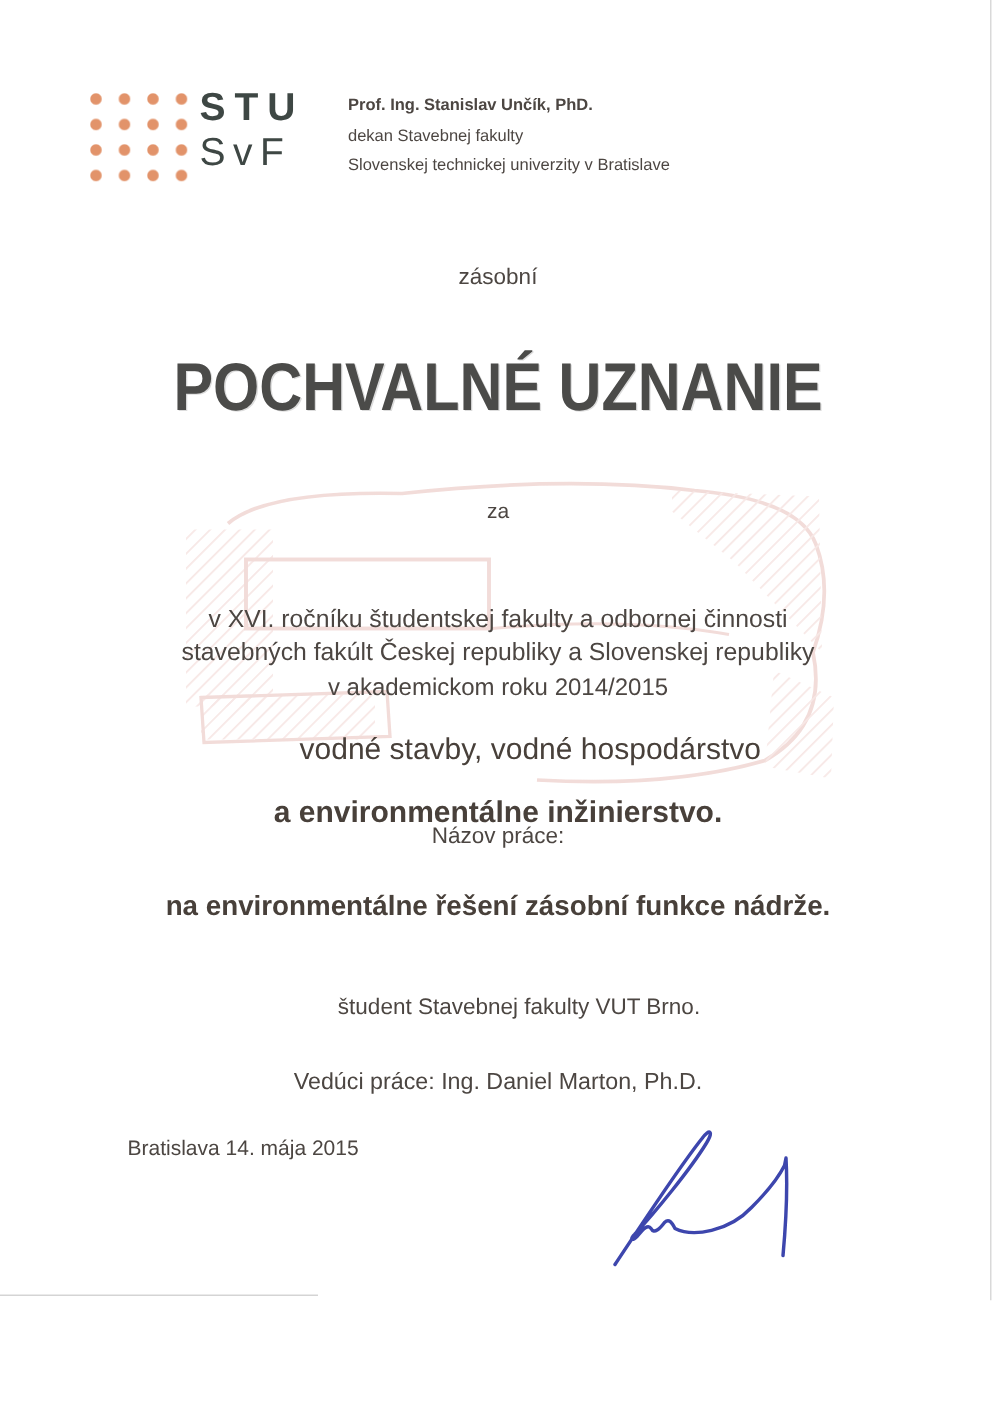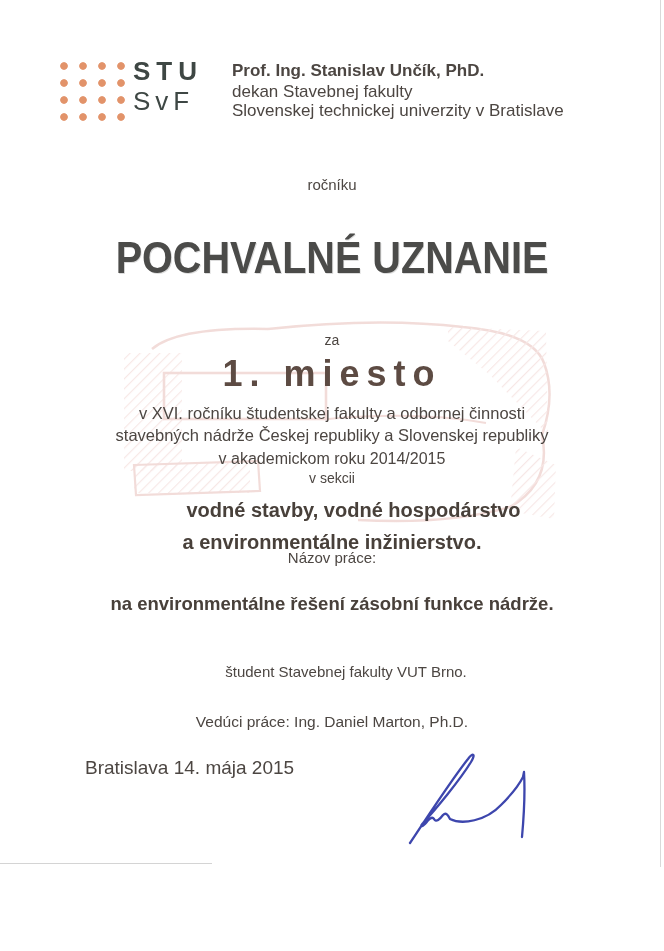--- a/index.html
+++ b/index.html
@@ -19,46 +19,46 @@
   .logo-dots{
     position:absolute;left:60px;top:62px;width:69px;height:60px;
     background-image:radial-gradient(circle at 4px 4px, var(--dot,#e2936a) 3.4px, transparent 4.2px);
     background-size:19px 17px;
   }
   .logo-text{position:absolute;left:133px;top:56px;color:var(--logo-text,#3e4744);line-height:30px;}
   .logo-stu{font-size:26px;font-weight:700;letter-spacing:6px;}
   .logo-svf{font-size:26px;font-weight:400;letter-spacing:5px;}
 
   
-  .header-block{position:absolute;left:232px;top:61px;font-size:17px;line-height:19px;color:var(--text,#4c4642);}
+  .header-block{position:absolute;left:232px;top:61px;font-size:11px;line-height:19px;color:var(--text,#4c4642);}
   .header-line1{font-weight:700;margin-bottom:2px;}
 
   .cline{position:absolute;left:0;right:0;text-align:center;}
   .grants{top:176px;font-size:15px;}
   .main-title{
     top:232px;font-size:45px;font-weight:600;color:var(--title,#4b4b49);
     letter-spacing:0px;transform:scaleX(0.88);transform-origin:50% 50%;
     text-shadow:1px 1px 0 rgba(60,60,60,0.18);
     white-space:nowrap;
   }
   .za{top:332px;font-size:14px;}
   .award{top:353px;font-size:36px;font-weight:700;letter-spacing:7px;color:var(--award,#5d4b43);}
   .ctx1{top:404px;font-size:16.5px;}
   .ctx2{top:426px;font-size:16.5px;}
   .year{top:450px;font-size:16px;}
   .sekcii{top:470px;font-size:14px;}
-  .sec1{top:499px;font-size:20px;font-weight:700;color:var(--bold-text,#48403a);padding-left:43px;}
+  .sec1{top:489px;font-size:20px;font-weight:400;color:var(--bold-text,#48403a);padding-left:43px;}
   .sec2{top:531px;font-size:20px;font-weight:700;color:var(--bold-text,#48403a);}
   .nazov{top:549px;font-size:15px;}
   .work1{top:570px;font-size:18.5px;font-weight:700;color:var(--bold-text,#48403a);}
   .work2{top:593px;font-size:18.5px;font-weight:700;color:var(--bold-text,#48403a);}
   .author{top:638px;font-size:19px;font-weight:700;color:var(--bold-text,#48403a);}
   .authorsub{top:663px;font-size:15px;padding-left:28px;}
   .supervisor{top:713px;font-size:15.5px;}
-  .placedate{position:absolute;left:85px;top:757px;font-size:19px;}
+  .placedate{position:absolute;left:85px;top:757px;font-size:14px;}
 
   .watermark{position:absolute;left:118px;top:315px;z-index:0;opacity:.85;}
   .wm-line{stroke:var(--watermark-line,#f0d6d3);fill:none;}
   .wm-hline{stroke:var(--watermark-fill,#f6e4e2);}
   .txt{z-index:2;}
   .signature{position:absolute;left:380px;top:733px;z-index:2;}
   .signature path{stroke:var(--signature-ink,#3d46ad);fill:none;stroke-linecap:round;stroke-linejoin:round;}
 </style>
 </head>
 <body>
@@ -86,28 +86,26 @@
     <div class="logo-stu">STU</div>
     <div class="logo-svf">SvF</div>
   </div>
 
   <div class="header-block">
     <div class="header-line1">Prof. Ing. Stanislav Unčík, PhD.</div>
     <div>dekan Stavebnej fakulty</div>
     <div>Slovenskej technickej univerzity v Bratislave</div>
   </div>
 
-  <div class="cline txt grants">ročníku</div>
+  <div class="cline txt grants">zásobní</div>
   <div class="cline txt main-title">POCHVALNÉ UZNANIE</div>
   <div class="cline txt za">za</div>
-  <div class="cline txt award">1. miesto</div>
   <div class="cline txt ctx1">v XVI. ročníku študentskej fakulty a odbornej činnosti</div>
-  <div class="cline txt ctx2">stavebných nádrže Českej republiky a Slovenskej republiky</div>
+  <div class="cline txt ctx2">stavebných fakúlt Českej republiky a Slovenskej republiky</div>
   <div class="cline txt year">v akademickom roku 2014/2015</div>
-  <div class="cline txt sekcii">v sekcii</div>
   <div class="cline txt sec1">vodné stavby, vodné hospodárstvo</div>
   <div class="cline txt sec2">a environmentálne inžinierstvo.</div>
   <div class="cline txt nazov">Názov práce:</div>
   <div class="cline txt work2">na environmentálne řešení zásobní funkce nádrže.</div>
   <div class="cline txt authorsub">študent Stavebnej fakulty VUT Brno.</div>
   <div class="cline txt supervisor">Vedúci práce: Ing. Daniel Marton, Ph.D.</div>
   <div class="placedate txt">Bratislava 14. mája 2015</div>
 
   <svg class="signature" width="200" height="120" viewBox="0 0 200 120">
     <path stroke-width="2.3" d="M30 110

